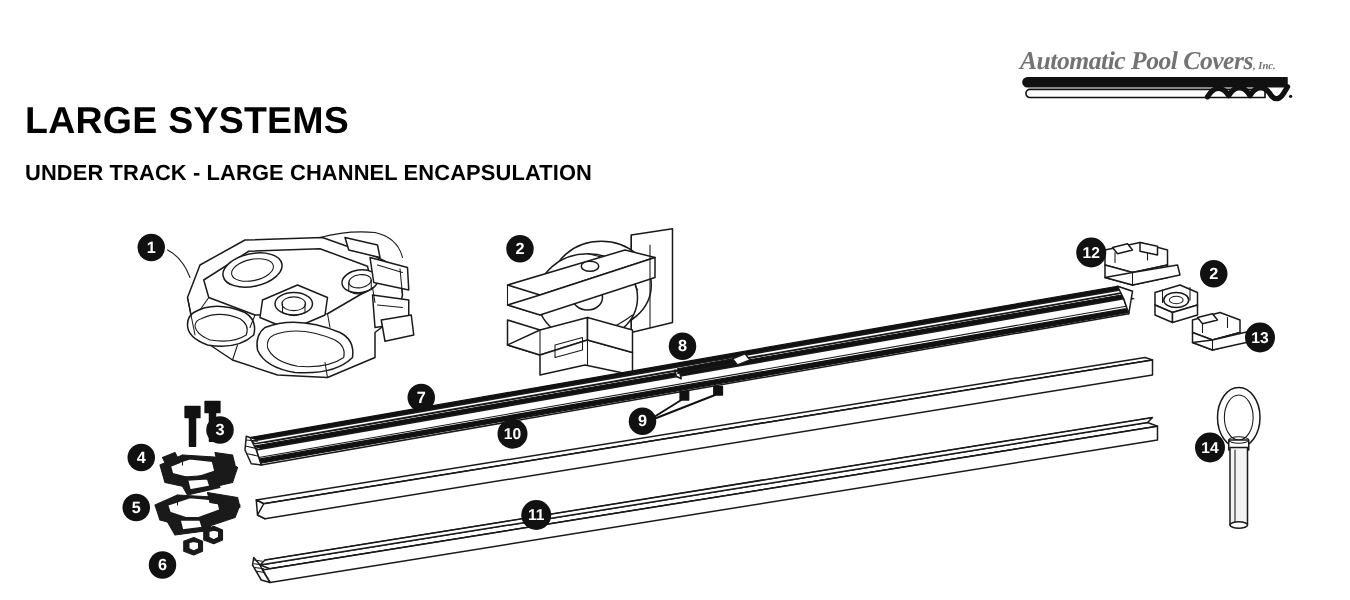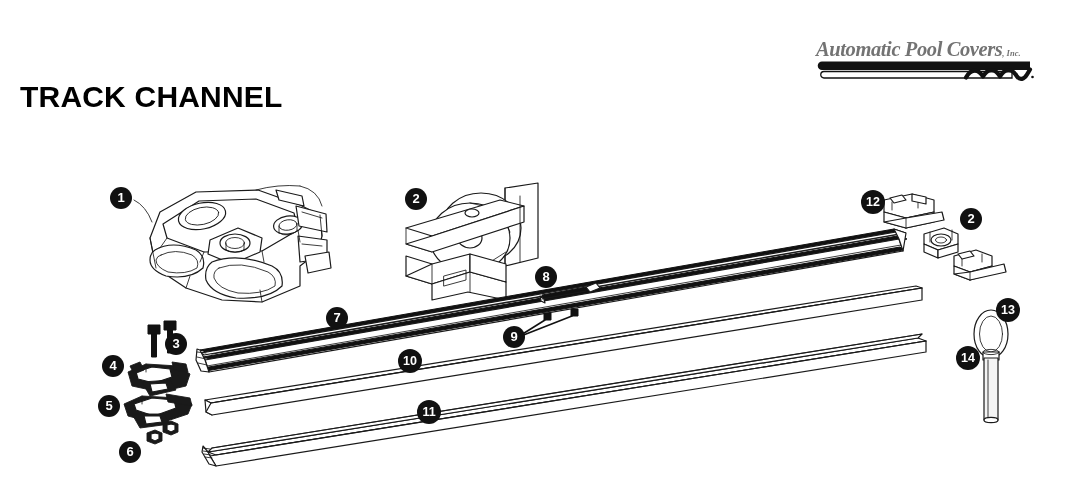--- a/index.html
+++ b/index.html
@@ -115,21 +115,22 @@
       <path d="M8 1 L214 1 L214 8 L8 8 A3.5 3.5 0 0 1 8 1 Z" fill="#111111"></path>
       <path d="M6 0.5 L214 0.5 L214 9 L6 9 A4.2 4.2 0 0 1 6 0.5 Z" fill="#111111"></path>
 
       <path d="M8 10.5 L196 10.5 L196 17 L8 17 A3.2 3.2 0 0 1 8 10.5 Z" fill="none" stroke="#111111" stroke-width="1.3"></path>
 
       <path d="M150 16.5 C155 7.5, 162 7.5, 167 15.5 C172 7.0, 179 7.0, 184 15.5 C189 7.0, 196 7.0, 201 15.5 C204 19.5, 208 18.5, 211 13.5 L214 8.5" fill="none" stroke="#111111" stroke-width="4.2" stroke-linecap="round" stroke-linejoin="round"></path>
       <circle cx="216.5" cy="16" r="1.3" fill="#111111"></circle>
     </svg>
   </div>
 
-  <div id="page-title">TRACK CHANNEL</div>
+  <div id="page-title">LARGE SYSTEMS</div>
+  <div id="page-subtitle">UNDER TRACK - LARGE CHANNEL ENCAPSULATION</div>
 
   <div id="diagram">
   <svg viewBox="0 0 1080 480" width="1080" height="480" xmlns="http://www.w3.org/2000/svg">
     <defs>
       <style>
         .ln  { fill:none; stroke:#1a1a1a; stroke-width:1.2; stroke-linejoin:round; stroke-linecap:round; }
         .lnt { fill:none; stroke:#1a1a1a; stroke-width:0.85; stroke-linejoin:round; stroke-linecap:round; }
         .sld { fill:#ffffff; stroke:#1a1a1a; stroke-width:1.2; stroke-linejoin:round; stroke-linecap:round; }
         .sldl{ fill:#f4f4f4; stroke:#1a1a1a; stroke-width:1.2; stroke-linejoin:round; stroke-linecap:round; }
         .sldg{ fill:#e2e2e2; stroke:#1a1a1a; stroke-width:1.1; stroke-linejoin:round; stroke-linecap:round; }
@@ -354,20 +355,20 @@
 
   <div class="callout c1" style="left:110px; top:187px;">1</div>
   <div class="callout c1" style="left:405px; top:188px;">2</div>
   <div class="callout c1" style="left:165px; top:333px;">3</div>
   <div class="callout c1" style="left:102px; top:355px;">4</div>
   <div class="callout c1" style="left:98px;  top:395px;">5</div>
   <div class="callout c1" style="left:119px; top:441px;">6</div>
   <div class="callout c1" style="left:326px; top:307px;">7</div>
   <div class="callout c1" style="left:535px; top:266px;">8</div>
   <div class="callout c1" style="left:503px; top:326px;">9</div>
-  <div class="callout c2" style="left:398px; top:349px;">10</div>
+  <div class="callout c2" style="left:398px; top:335px;">10</div>
   <div class="callout c2" style="left:417px; top:400px;">11</div>
   <div class="callout c2" style="left:861px; top:190px;">12</div>
   <div class="callout c1" style="left:960px; top:208px;">2</div>
-  <div class="callout c2" style="left:996px; top:258px;margin-top:40px;">13</div>
+  <div class="callout c2" style="left:996px; top:258px;">13</div>
   <div class="callout c2" style="left:956px; top:346px;border-radius:12px;">14</div>
 
 </div>
 
 </body></html>

